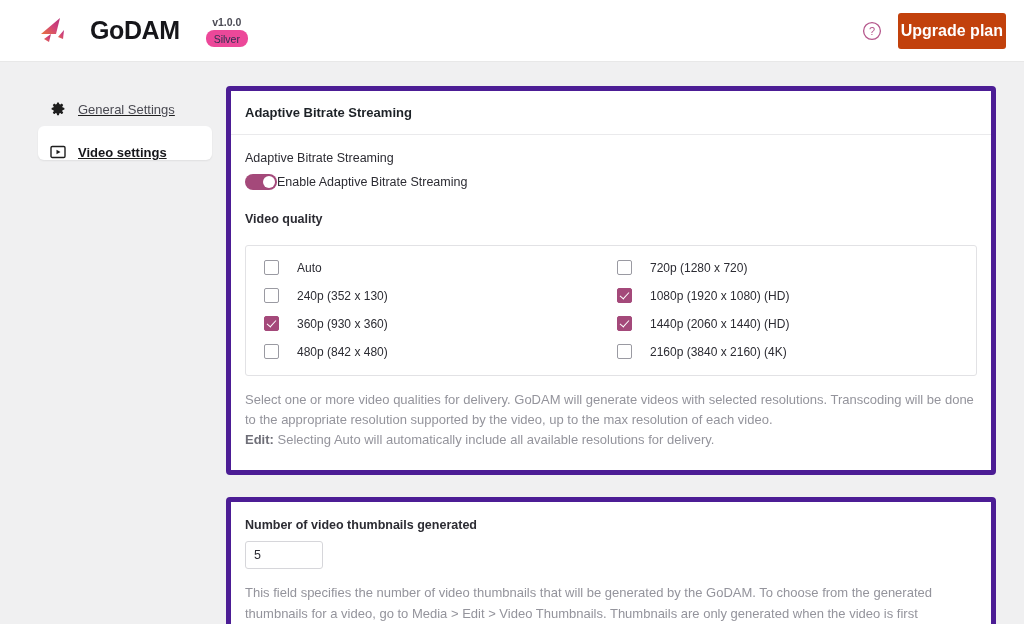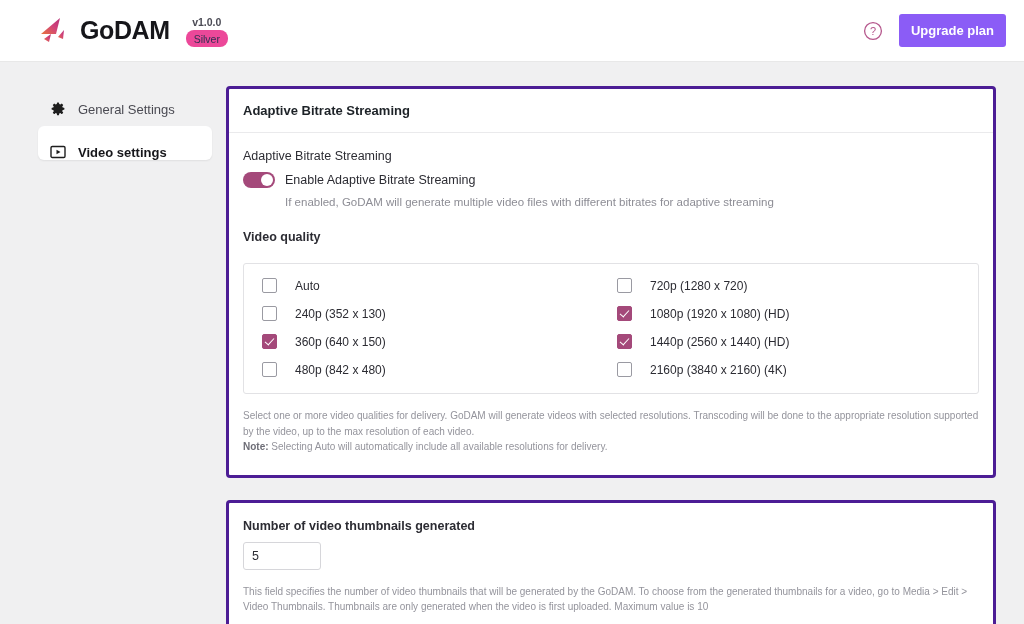--- a/index.html
+++ b/index.html
@@ -13,92 +13,92 @@
 
   
   .header {
     height: 62px;
     background: #ffffff;
     display: flex;
     align-items: center;
     padding: 0 18px 0 38px;
     border-bottom: 1px solid #e8e8e8;
   }
-  .brand { display: flex; align-items: center; gap: 12px; }
+  .brand { display: flex; align-items: center; gap: 22px; }
   .logo-mark { width: 30px; height: 28px; display: block; }
   .brand-name {
     font-size: 25px; font-weight: bold; letter-spacing: -0.4px;
     color: #16161a;
   }
   .version-wrap {
     display: flex; flex-direction: column; align-items: center;
     gap: 2px; margin-left: 4px; padding-top: 2px;
   }
   .version-text { font-size: 10.5px; color: #4b4b55; font-weight: bold; }
   .plan-badge {
     background: #ec4899; color: #2f3150;
     font-size: 10.5px; font-weight: normal;
     padding: 2.5px 8px; border-radius: 8px;
   }
   .header-right { margin-left: auto; display: flex; align-items: center; gap: 16px; }
   .help-icon { width: 20px; height: 20px; display: block; cursor: pointer; }
   .upgrade-btn {
-    background: #8b5cf6;
+    background: #c2410c;
     color: #ffffff;
     border: none;
     font-family: "Liberation Sans", sans-serif;
-    font-size: 13px;
+    font-size: 16px;
     font-weight: bold;
-    padding: 9px 12px;
+    padding: 9px 3px;
     border-radius: 3px;
     cursor: pointer;
   }
 
   
   .body-wrap { display: flex; height: 562px; }
 
-  .sidebar { width: 210px; padding: 30px 0 0 38px; flex: 0 0 210px; }
+  .sidebar { width: 210px; padding: 30px 0 0 38px; flex: 0 0 210px; text-decoration: underline; }
   .side-item {
     display: flex; align-items: center; gap: 12px;
     height: 34px; padding: 0 12px;
     border-radius: 6px; cursor: pointer;
     font-size: 13px; color: #4a4a52;
   }
   .side-item.active {
     background: #ffffff;
     color: #16161a;
     font-weight: bold;
     box-shadow: 0 1px 2px rgba(0,0,0,.07);
     width: 174px;
     align-items: flex-end;
   }
   .side-icon { width: 16px; height: 16px; display: block; flex: 0 0 16px; }
 
   
   .main { flex: 1; padding: 24px 28px 0 16px; overflow: hidden; }
   .card {
     background: #ffffff;
-    border: 3px solid #4c1d95;
+    border: 5px solid #4c1d95;
     border-radius: 4px;
     margin-bottom: 22px;
   }
   .card-head {
     padding: 14px 14px;
     border-bottom: 1px solid #eaeaec;
     font-size: 13px; font-weight: bold; color: #1d2227;
   }
   .card-body { padding: 16px 14px 20px 14px; }
 
   .field-label {
     font-size: 12.5px; color: #2c2c33; margin-bottom: 9px;
   }
   .field-label.bold { font-weight: bold; }
 
   
-  .toggle-row { display: flex; align-items: center; gap: 10px; }
+  .toggle-row { display: flex; align-items: center; }
   .toggle {
     width: 32px; height: 16px; border-radius: 9px;
     background: #a4497a; position: relative; cursor: pointer; flex: 0 0 32px;
   }
   .toggle .knob {
     position: absolute; top: 2px; left: 18px;
     width: 12px; height: 12px; border-radius: 50%; background: #ffffff;
   }
   .toggle-text { font-size: 12.5px; color: #2c2c33; }
   .toggle-hint {
@@ -127,21 +127,21 @@
   .cb.checked { background: #a4497a; border-color: #a4497a; }
   .cb.checked::after {
     content: ""; position: absolute;
     left: 4px; top: 1px; width: 4px; height: 8px;
     border: solid #ffffff; border-width: 0 1.8px 1.8px 0;
     transform: rotate(42deg);
   }
   .cb-label { font-size: 12px; color: #2c2c33; }
 
   .help-text {
-    font-size: 10px; color: #94949c; line-height: 1.55;
+    font-size: 13px; color: #94949c; line-height: 1.55;
     margin-top: 14px;
   }
   .help-text b { color: #6e6e77; }
 
   .num-input {
     width: 78px; height: 28px;
     border: 1px solid #d6d6da; border-radius: 3px;
     background: #fff;
     font-family: "Liberation Sans", sans-serif;
     font-size: 12.5px; color: #2c2c33;
@@ -205,21 +205,20 @@
       <div class="card-head">Adaptive Bitrate Streaming</div>
       <div class="card-body">
         <div class="field-label">Adaptive Bitrate Streaming</div>
 
         <div class="toggle-row">
           <div class="toggle">
             <div class="knob"></div>
           </div>
           <span class="toggle-text">Enable Adaptive Bitrate Streaming</span>
         </div>
-        <div class="toggle-hint">If enabled, GoDAM will generate multiple video files with different bitrates for adaptive streaming</div>
 
         <div class="section-label">Video quality</div>
 
         <div class="quality-box">
           <div class="cb-item">
             <span class="cb"></span>
             <span class="cb-label">Auto</span>
           </div>
           <div class="cb-item">
             <span class="cb"></span>
@@ -230,40 +229,40 @@
             <span class="cb"></span>
             <span class="cb-label">240p (352 x 130)</span>
           </div>
           <div class="cb-item">
             <span class="cb checked"></span>
             <span class="cb-label">1080p (1920 x 1080) (HD)</span>
           </div>
 
           <div class="cb-item">
             <span class="cb checked"></span>
-            <span class="cb-label">360p (640 x 150)</span>
+            <span class="cb-label">360p (930 x 360)</span>
           </div>
           <div class="cb-item">
             <span class="cb checked"></span>
-            <span class="cb-label">1440p (2560 x 1440) (HD)</span>
+            <span class="cb-label">1440p (2060 x 1440) (HD)</span>
           </div>
 
           <div class="cb-item">
             <span class="cb"></span>
             <span class="cb-label">480p (842 x 480)</span>
           </div>
           <div class="cb-item">
             <span class="cb"></span>
             <span class="cb-label">2160p (3840 x 2160) (4K)</span>
           </div>
         </div>
 
         <div class="help-text">
           <span>Select one or more video qualities for delivery. GoDAM will generate videos with selected resolutions. Transcoding will be done to the appropriate resolution supported by the video, up to the max resolution of each video.</span><br>
-          <b>Note:</b><span> Selecting Auto will automatically include all available resolutions for delivery.</span>
+          <b>Edit:</b><span> Selecting Auto will automatically include all available resolutions for delivery.</span>
         </div>
       </div>
     </div>
 
     <div class="card">
       <div class="card-body">
         <div class="field-label bold">Number of video thumbnails generated</div>
         <input class="num-input" type="text" value="5" style="">
         <div class="help-text">This field specifies the number of video thumbnails that will be generated by the GoDAM. To choose from the generated thumbnails for a video, go to Media &gt; Edit &gt; Video Thumbnails. Thumbnails are only generated when the video is first uploaded. Maximum value is 10</div>
 

